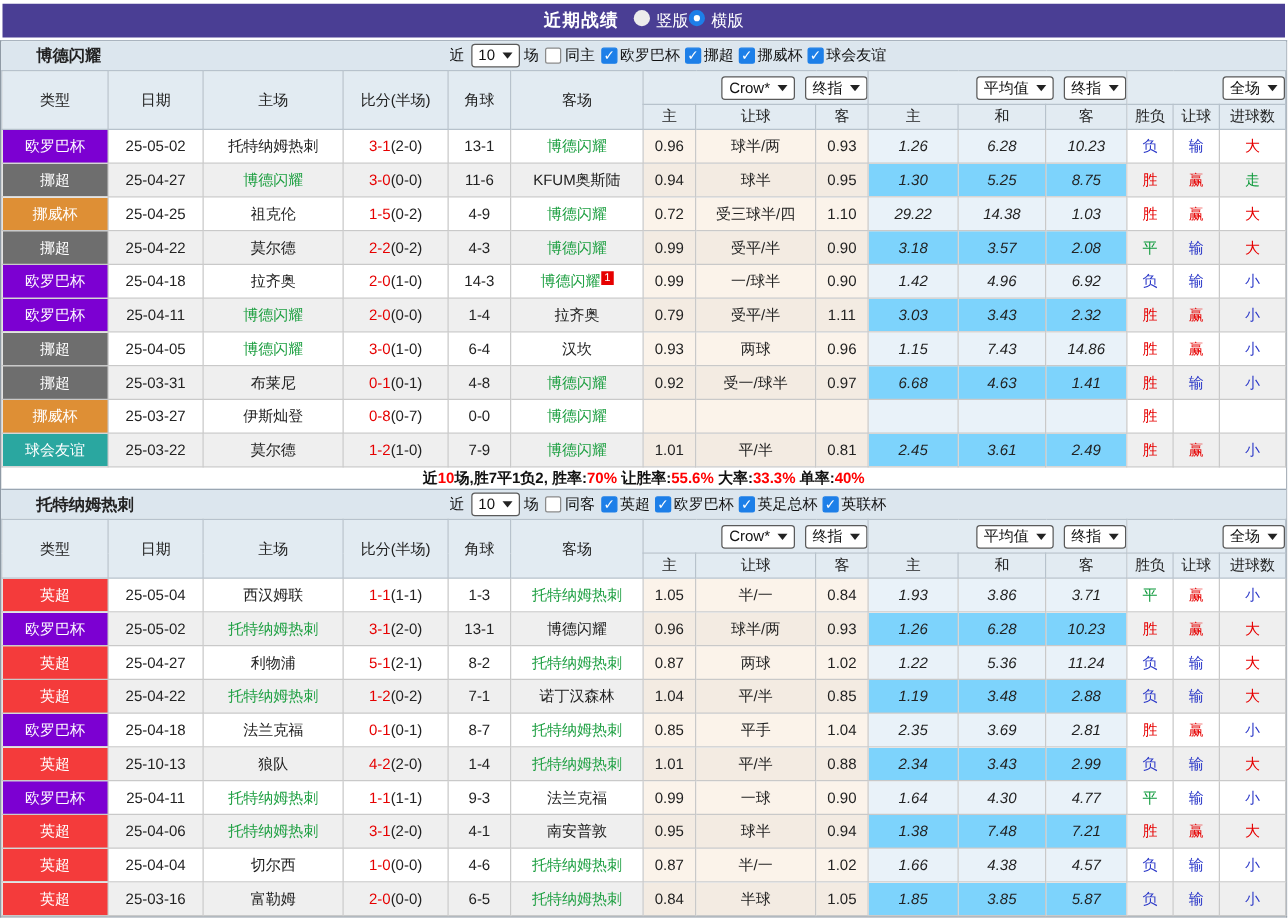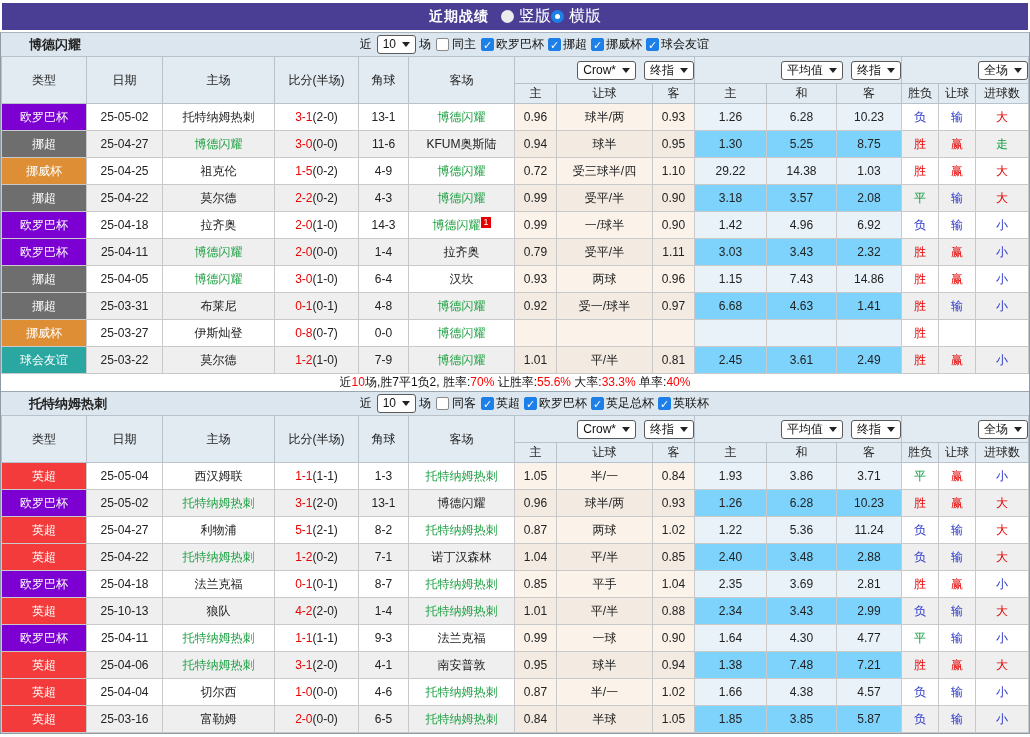--- a/index.html
+++ b/index.html
@@ -2,21 +2,21 @@
 <html style="--bar: #4a3e94; --sred: #e60000; --tgreen: #1fa043; --cbblue: #1d7fe8;"><head>
 <meta charset="utf-8">
 <style>
   html,body{margin:0;padding:0;background:#fff;}
   body{font-family:"Liberation Sans","DejaVu Sans",sans-serif;}
   .page{width:1030px;height:737px;box-sizing:border-box;overflow:hidden;background:#fff;}
 
   .titlebar{height:27px;margin:3px 2px 2px 2px;background:var(--bar,#4a3e94);color:#fff;
     display:flex;align-items:center;justify-content:center;gap:12px;}
   .tb-title{font-weight:bold;font-size:14px;letter-spacing:1px;}
-  .vopt{display:inline-flex;align-items:center;gap:5px;font-size:16px;cursor:default;}
+  .vopt{display:inline-flex;align-items:flex-start;gap:5px;font-size:13px;cursor:default;}
   .radio{box-sizing:border-box;width:13px;height:13px;border-radius:50%;background:#ececec;display:inline-block;}
   .radio.on{background:#fff;border:4px solid var(--cbblue,#1d7fe8);}
 
   #sections{border:1px solid #8f9aa5;border-top:1px solid #aab4bf;}
   .section-head{height:23px;background:#dce6ee;display:flex;align-items:center;font-size:12px;color:#111;}
   .section + .section .section-head{border-top:1px solid #9aa6b2;}
   .team-name{font-weight:bold;margin-left:28px;font-size:13px;color:#222;}
   .filters{margin-left:auto;margin-right:318px;display:flex;align-items:center;gap:3px;white-space:nowrap;}
   .flabel{margin-right:2px;}
   .sel{display:inline-flex;align-items:center;gap:6px;border:1px solid #5a5a5a;background:#fff;
@@ -29,28 +29,28 @@
 
   table{border-collapse:collapse;table-layout:fixed;width:100%;}
   th,td{border:1px solid #c6cdd4;font-size:12px;text-align:center;padding:0;overflow:hidden;white-space:nowrap;}
   thead th{background:#e2ebf2;color:#222;font-weight:normal;border-color:#b7c2cc;}
   thead tr.selrow th{height:26px;}
   thead tr.subrow th{height:19px;}
   .selwrap{display:flex;align-items:center;justify-content:flex-end;gap:8px;}
   tbody td{height:26px;border-color:#c9c9c9;color:#222;background:#fff;}
   tbody tr.even td{background:#efefef;}
   tbody td.cream{background:#fbf3ea;}  tbody tr.even td.cream{background:#f3ebe2;}
-  tbody td.blue{background:#e9f2f9;}   tbody tr.even td.blue{background:#7dd3fc;}
+  tbody td.blue{background:#e9f2f9;font-style:italic;}   tbody tr.even td.blue{background:#7dd3fc;}
   td.type{color:#fff;}
   td.teamcell{cursor:pointer;}
   .tg{color:var(--tgreen,#1fa043);}
   .score-main{color:var(--sred,#e60000);}
   .card{display:inline-block;background:#e60000;color:#fff;font-size:9px;line-height:11px;
     padding:0 2px;vertical-align:top;margin-left:1px;}
-  tfoot td{height:16px;border:none;border-top:1px solid #c9c9c9;font-size:12px;background:#fff;color:#111;}
+  tfoot td{height:16px;border:none;border-top:1px solid #c9c9c9;font-size:12px;background:#fff;color:#111;font-weight:bold;}
   .sum-red{color:#f00;}
 </style>
 </head>
 <body>
 
 <div class="page">
   <div class="titlebar">
     <span class="tb-title">近期战绩</span>
     <span id="view-radios"><span class="vopt">
           <span class="radio"></span>
@@ -486,21 +486,21 @@
             <tr class="even">
     <td class="type" style="background: rgb(244, 59, 59);">英超</td>
     <td>25-04-22</td>
     <td class="teamcell tg">托特纳姆热刺</td>
     <td><span class="score-main">1-2</span><span>(0-2)</span></td>
     <td>7-1</td>
     <td class="teamcell">诺丁汉森林</td>
     <td class="cream">1.04</td>
     <td class="cream">平/半</td>
     <td class="cream">0.85</td>
-    <td class="blue">2.40</td>
+    <td class="blue">1.19</td>
     <td class="blue">3.48</td>
     <td class="blue">2.88</td>
     <td style="color: rgb(41, 54, 200);">负</td>
     <td style="color: rgb(41, 54, 200);">输</td>
     <td style="color: rgb(230, 0, 0);">大</td>
   </tr>
             <tr>
     <td class="type" style="background: rgb(124, 0, 210);">欧罗巴杯</td>
     <td>25-04-18</td>
     <td class="teamcell">法兰克福</td>

